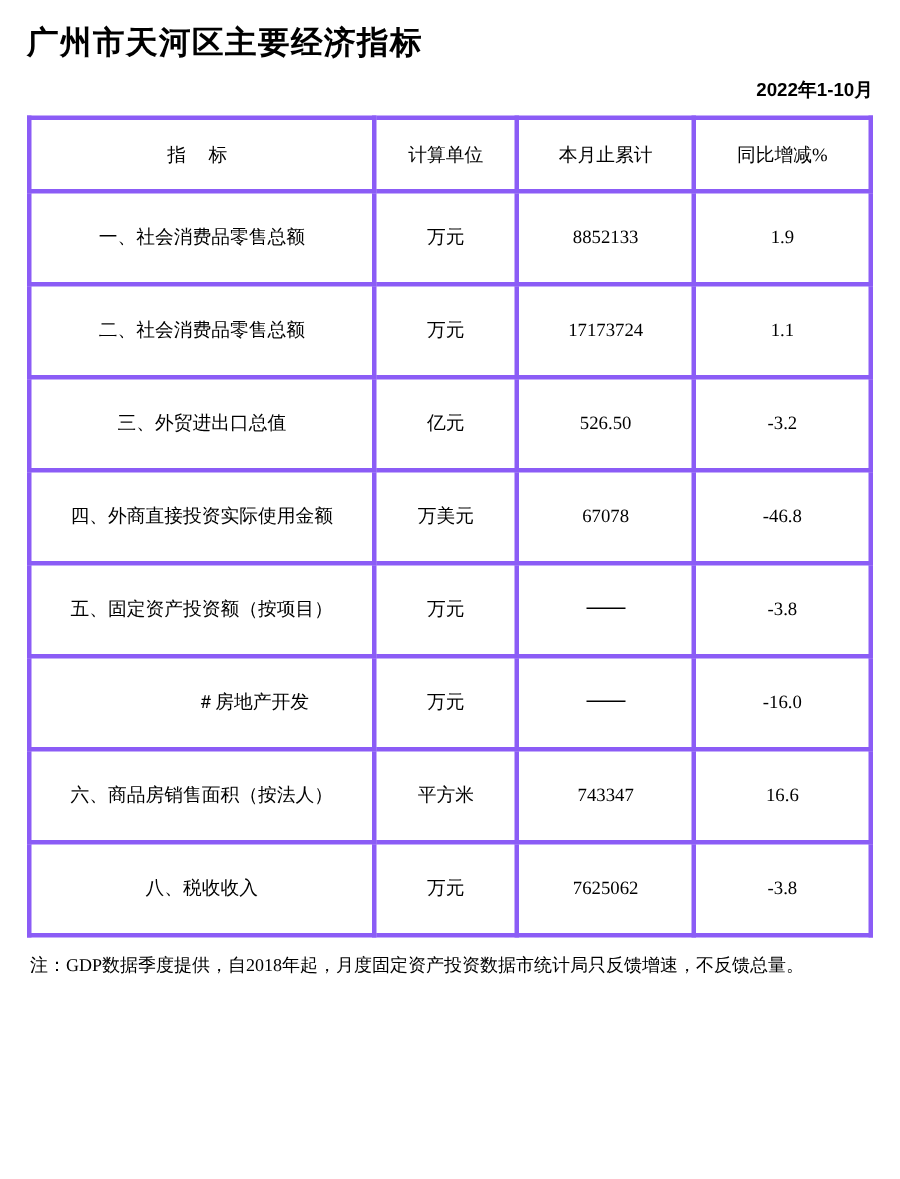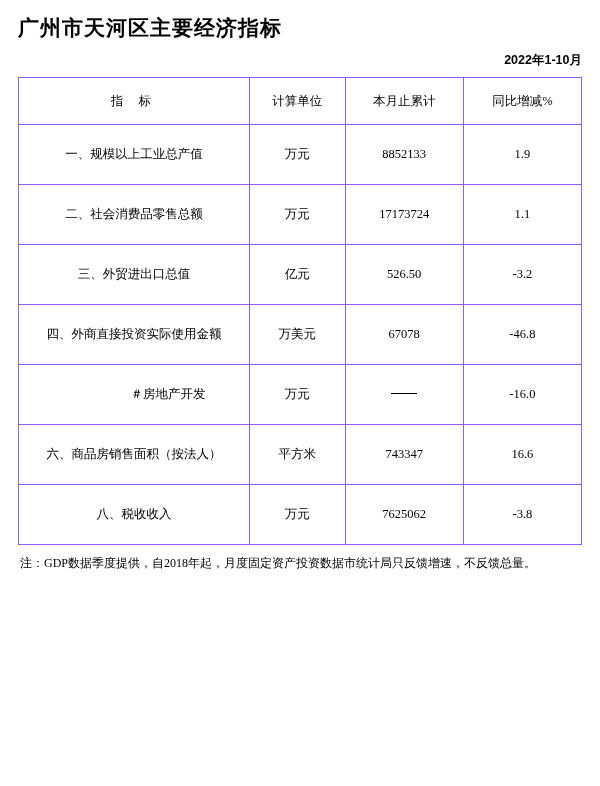--- a/index.html
+++ b/index.html
@@ -42,21 +42,21 @@
     border-collapse: collapse;
     table-layout: fixed;
     font-size: 12px;
   }
   table.metrics col.c1 { width: 41%; }
   table.metrics col.c2 { width: 17%; }
   table.metrics col.c3 { width: 21%; }
   table.metrics col.c4 { width: 21%; }
 
   table.metrics th, table.metrics td {
-    border: 1px solid #8b5cf6;
+    border: 3px solid #8b5cf6;
     padding: 0;
     vertical-align: middle;
   }
   table.metrics thead th {
     height: 46px;
     font-weight: normal;
     text-align: center;
     font-size: 12.5px;
   }
   .head-spaced {
@@ -110,21 +110,21 @@
     <thead>
       <tr>
         <th class="head-spaced">指    标</th>
         <th>计算单位</th>
         <th>本月止累计</th>
         <th>同比增减%</th>
       </tr>
     </thead>
     <tbody id="tbody">
         <tr>
-          <td class="label">一、规模以上工业总产值</td>
+          <td class="label">一、社会消费品零售总额</td>
           <td>万元</td>
           <td>8852133</td>
           <td>1.9</td>
         </tr>
         <tr>
           <td class="label">二、社会消费品零售总额</td>
           <td>万元</td>
           <td>17173724</td>
           <td>1.1</td>
         </tr>
@@ -132,20 +132,26 @@
           <td class="label">三、外贸进出口总值</td>
           <td>亿元</td>
           <td>526.50</td>
           <td>-3.2</td>
         </tr>
         <tr>
           <td class="label">四、外商直接投资实际使用金额</td>
           <td>万美元</td>
           <td>67078</td>
           <td>-46.8</td>
+        </tr>
+        <tr>
+          <td class="label">五、固定资产投资额（按项目）</td>
+          <td>万元</td>
+          <td><span class="dash"></span></td>
+          <td>-3.8</td>
         </tr>
         <tr>
           <td class="label indent">＃房地产开发</td>
           <td>万元</td>
           <td><span class="dash"></span></td>
           <td>-16.0</td>
         </tr>
         <tr>
           <td class="label">六、商品房销售面积（按法人）</td>
           <td>平方米</td>

